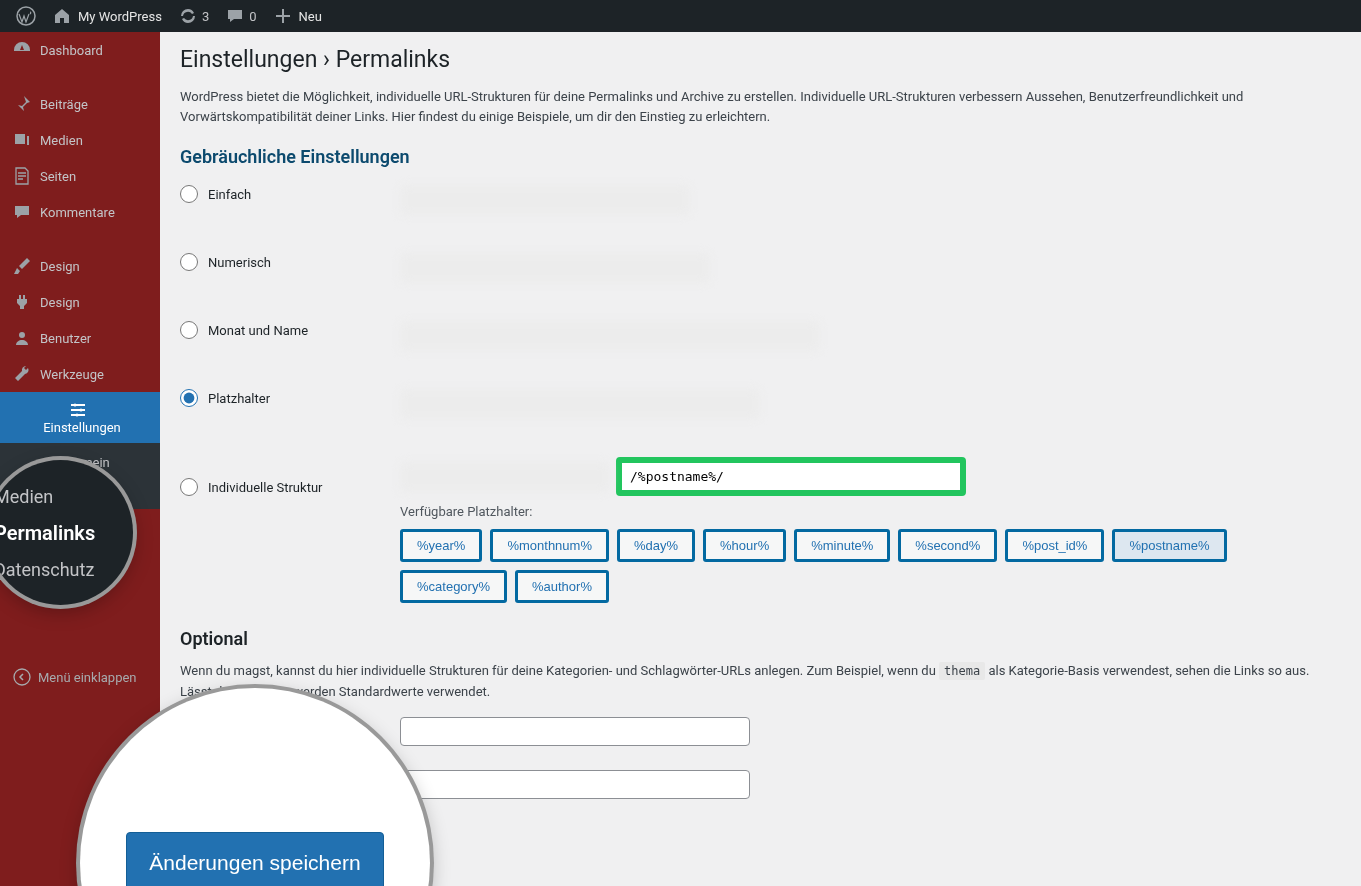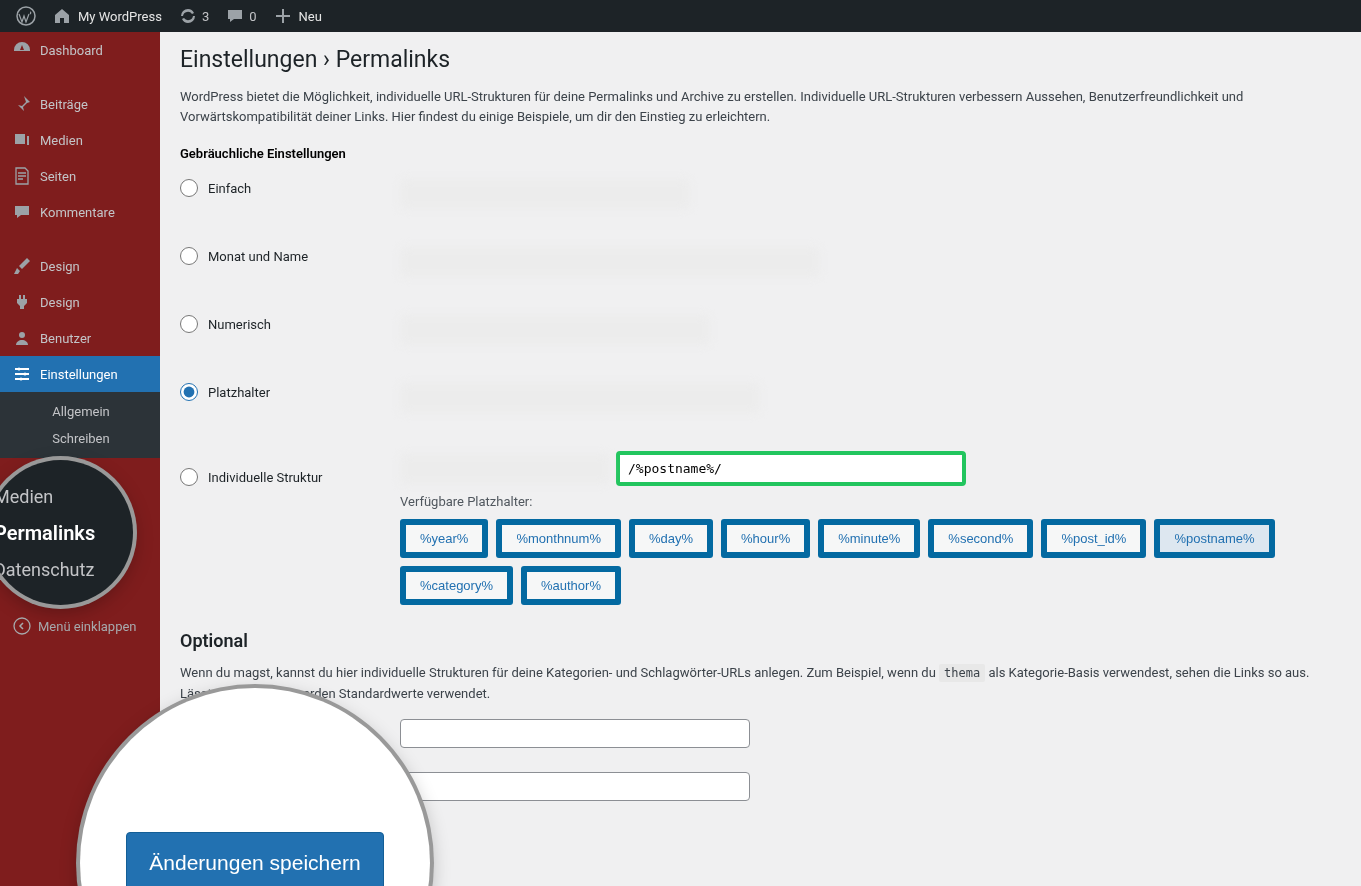--- a/index.html
+++ b/index.html
@@ -5,41 +5,41 @@
 *{box-sizing:border-box;margin:0;padding:0;}
 body{font-family:-apple-system,BlinkMacSystemFont,"Segoe UI",Roboto,sans-serif;font-size:13px;color:#3c434a;background:#f0f0f1;overflow:hidden;}
 #adminbar{position:fixed;top:0;left:0;right:0;height:32px;background:#1d2327;color:#c3c4c7;display:flex;align-items:center;padding:0 8px;z-index:100;font-size:13px;}
 #adminbar .ab-item{display:flex;align-items:center;padding:4px 8px;height:32px;cursor:pointer;text-align:center;}
 #adminbar svg,#adminbar .icon{fill:#9ca2a7;width:20px;height:20px;}
 #adminbar .ab-label{margin-left:6px;color:#e5e5e5;}
 #adminbar .ab-count{margin-left:4px;color:#c3c4c7;}
 #adminmenu{position:fixed;top:32px;left:0;bottom:0;width:160px;background:#7f1d1d;color:#c3c4c7;z-index:90;overflow:visible;}
 .menu-item{display:flex;align-items:center;padding:8px 8px 8px 12px;cursor:pointer;position:relative;min-height:34px;}
 .menu-item .micon{width:20px;height:20px;margin-right:8px;fill:#9ca2a7;flex-shrink:0;}
-.menu-item.current{background:#2271b1;color:#fff;}
+.menu-item.current{background:#2271b1;color:#fff;flex-direction:column;}
 .menu-item.current .micon{fill:#fff;}
 .menu-item.current::after{content:"";position:absolute;right:-8px;top:50%;transform:translateY(-50%);border:8px solid transparent;border-right-color:#f0f0f1;}
 .submenu{background:#2c3338;padding:6px 0;text-align:center;}
 .submenu a{display:block;padding:6px 12px 6px 14px;color:#c3c4c7;font-size:13px;cursor:pointer;}
 .menu-sep{height:18px;}
 .collapse-item{display:flex;align-items:center;padding:8px 12px;cursor:pointer;font-size:13px;color:#a7aaad;}
 .collapse-item .micon{width:20px;height:20px;margin-right:6px;fill:#a7aaad;}
 #content{margin-left:160px;margin-top:32px;padding:10px 20px 40px 20px;background:#f0f0f1;min-height:calc(100vh - 32px);}
 h1{font-size:23px;font-weight:400;color:#1d2327;margin:4px 0 14px;}
 .intro{font-size:13px;color:#3c434a;margin-bottom:20px;line-height:1.5;}
-h2{font-size:13px;font-weight:600;color:#000000;margin:8px 0 18px;}
+h2{font-size:18px;font-weight:600;color:#0c4a6e;margin:8px 0 18px;}
 h3{font-size:18px;font-weight:600;color:#1d2327;margin:25px 0 12px;}
 .form-row{display:flex;align-items:flex-start;margin-bottom:38px;}
 .form-row .radio-col{width:220px;display:flex;align-items:center;}
 .form-row input[type=radio]{width:18px;height:18px;margin-right:10px;accent-color:#2271b1;cursor:pointer;}
 .form-row label{font-size:13px;color:#1d2327;cursor:pointer;}
 .blur-box{background:#ececec;border-radius:6px;filter:blur(4px);height:30px;}
-.custom-input{border:4px solid #22c55e;border-radius:4px;padding:6px 8px;font-family:Menlo,Consolas,monospace;font-size:13px;width:350px;background:#fff;}
+.custom-input{border:6px solid #22c55e;border-radius:4px;padding:6px 8px;font-family:Menlo,Consolas,monospace;font-size:13px;width:350px;background:#fff;}
 .tags-row{display:flex;flex-wrap:wrap;gap:8px;margin-top:10px;}
-.tag-btn{border:6px solid #0369a1;color:#2271b1;background:#f6f7f7;border-radius:3px;padding:6px 14px;font-size:13px;cursor:pointer;}
+.tag-btn{border:3px solid #0369a1;color:#2271b1;background:#f6f7f7;border-radius:3px;padding:6px 14px;font-size:13px;cursor:pointer;}
 .tag-btn.active{background:#dde7f0;}
 .avail-label{font-size:13px;color:#50575e;margin:6px 0 2px;}
 .opt-text{font-size:13px;line-height:1.6;margin-bottom:14px;}
 code{background:#e8e8e8;padding:2px 5px;border-radius:2px;font-family:Menlo,Consolas,monospace;font-size:12px;}
 .opt-row{display:flex;align-items:center;margin-bottom:24px;}
 .opt-row .lbl-col{width:220px;}
 .opt-input{border:1px solid #8c8f94;border-radius:4px;padding:6px 8px;width:350px;background:#fff;font-size:13px;}
 
 .mag{position:fixed;border-radius:50%;background:#fff;box-shadow:0 0 0 4px #999,0 6px 20px rgba(0,0,0,.3);z-index:200;overflow:hidden;}
 #mag1{left:-12px;top:460px;width:145px;height:145px;background:#1d2327;display:flex;flex-direction:column;justify-content:center;padding-left:6px;}
@@ -129,20 +129,26 @@
       </svg>
       <span>Design</span>
     </div>
   <div class="menu-item">
       <svg class="micon" viewBox="0 0 20 20">
         <circle cx="10" cy="7" r="3"></circle>
         <path d="M4 17c0-3 3-5 6-5s6 2 6 5z"></path>
       </svg>
       <span>Benutzer</span>
     </div>
+  <div class="menu-item">
+      <svg class="micon" viewBox="0 0 20 20">
+        <path d="M14 2a4 4 0 00-4 5L3 14l3 3 7-7a4 4 0 003-6l-2 2-2-2z"></path>
+      </svg>
+      <span>Werkzeuge</span>
+    </div>
   <div class="menu-item current">
       <svg class="micon" viewBox="0 0 20 20">
         <path d="M3 5h3m2 0h9M3 10h9m2 0h3M3 15h5m2 0h7" stroke="#fff" stroke-width="2" fill="none"></path>
         <circle cx="7" cy="5" r="1.5" fill="#fff"></circle>
         <circle cx="13" cy="10" r="1.5" fill="#fff"></circle>
         <circle cx="9" cy="15" r="1.5" fill="#fff"></circle>
       </svg>
       <span>Einstellungen</span>
     </div>
   <div class="submenu">
@@ -167,30 +173,30 @@
   <div class="form-row">
     <div class="radio-col">
         <input type="radio" name="ps" style="">
         <label>Einfach</label>
       </div>
     <div class="blur-box" style="width:290px"></div>
   </div>
   <div class="form-row">
     <div class="radio-col">
         <input type="radio" name="ps" style="">
+        <label>Numerisch</label>
+      </div>
+    <div class="blur-box" style="width:310px"></div>
+  </div>
+  <div class="form-row">
+    <div class="radio-col">
+        <input type="radio" name="ps" style="">
         <label>Monat und Name</label>
       </div>
     <div class="blur-box" style="width:420px"></div>
-  </div>
-  <div class="form-row">
-    <div class="radio-col">
-        <input type="radio" name="ps" style="">
-        <label>Numerisch</label>
-      </div>
-    <div class="blur-box" style="width:310px"></div>
   </div>
   <div class="form-row">
     <div class="radio-col">
         <input type="radio" name="ps" checked="" style="">
         <label>Platzhalter</label>
       </div>
     <div class="blur-box" style="width:360px"></div>
   </div>
   <div class="form-row" style="margin-bottom:8px;align-items:flex-end;">
     <div class="radio-col">

